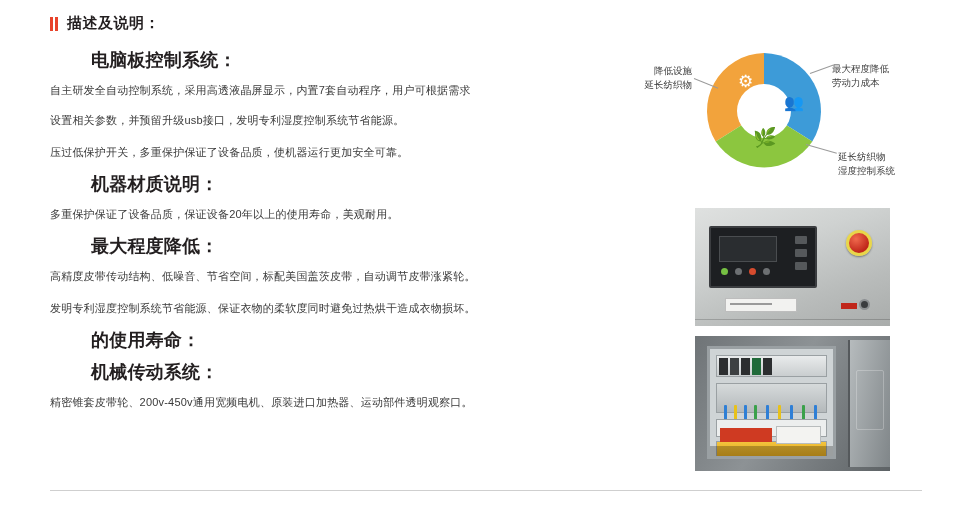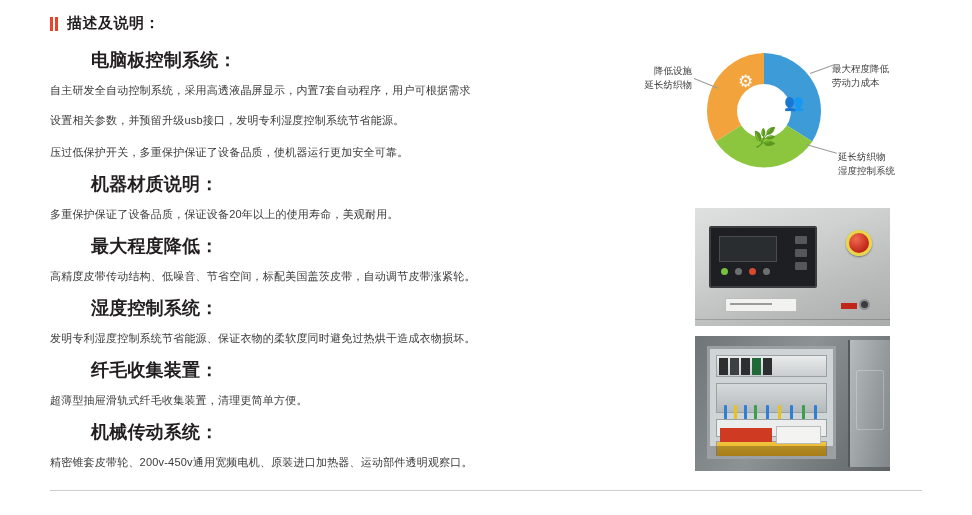--- a/index.html
+++ b/index.html
@@ -272,27 +272,25 @@
     <div class="sec-title">机器材质说明：</div>
     <div class="sec-body">多重保护保证了设备品质，保证设备20年以上的使用寿命，美观耐用。</div>
   </div>
 
   <div class="section">
     <div class="sec-title">最大程度降低：</div>
     <div class="sec-body">高精度皮带传动结构、低噪音、节省空间，标配美国盖茨皮带，自动调节皮带涨紧轮。</div>
   </div>
 
   <div class="section">
-    <div class="sec-title">湿度控制系统：</div>
     <div class="sec-body">发明专利湿度控制系统节省能源、保证衣物的柔软度同时避免过热烘干造成衣物损坏。</div>
   </div>
 
   <div class="section">
-    <div class="sec-title">纤毛收集装置：</div>
-    <div class="sec-body">超薄型抽屉滑轨式纤毛收集装置，清理更简单方便。</div>
+    <div class="sec-title">的使用寿命：</div>
   </div>
 
   <div class="section">
     <div class="sec-title">机械传动系统：</div>
     <div class="sec-body">精密锥套皮带轮、200v-450v通用宽频电机、原装进口加热器、运动部件透明观察口。</div>
   </div>
 
 </div>
 
 <div class="right-col">

